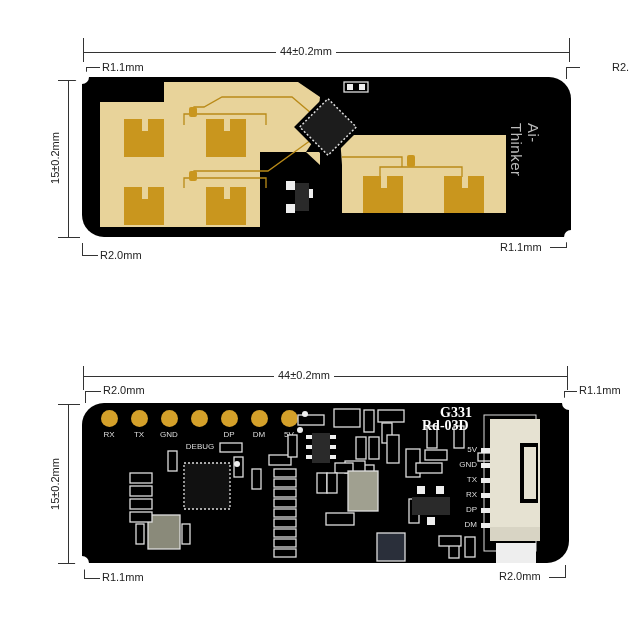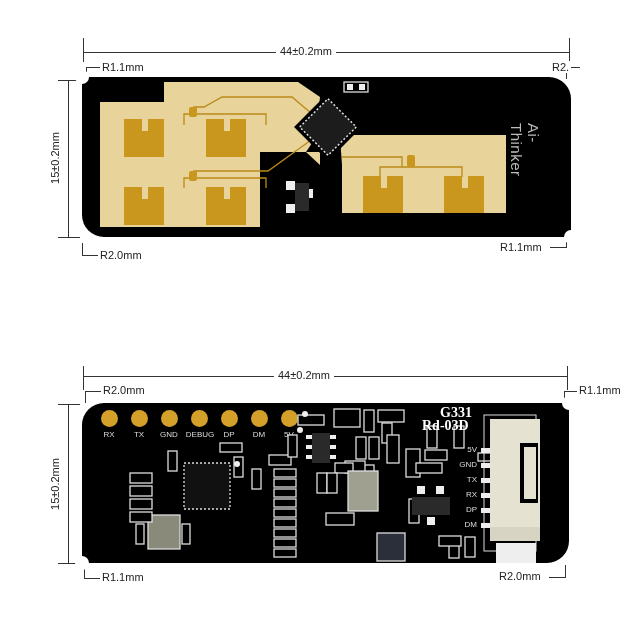--- a/index.html
+++ b/index.html
@@ -29,21 +29,21 @@
   <div class="hline" style="left:58px;top:237px;width:22px;"></div>
   <div class="vline" style="left:68px;top:81px;height:156px;"></div>
   <div class="abs dim-text" style="left:25px;top:152px;transform:rotate(-90deg);">15±0.2mm</div>
 
   <div class="vline" style="left:86px;top:67px;height:12px;"></div>
   <div class="hline" style="left:86px;top:67px;width:14px;"></div>
   <div class="abs dim-text" style="left:100px;top:61px;padding:0 2px;">R1.1mm</div>
 
   <div class="vline" style="left:566px;top:67px;height:12px;"></div>
   <div class="hline" style="left:566px;top:67px;width:14px;"></div>
-  <div class="abs dim-text" style="left:550px;top:61px;padding:0 2px;">R2.</div>
+  <div class="abs dim-text" style="left:610px;top:61px;padding:0 2px;">R2.</div>
 
   <div class="vline" style="left:82px;top:243px;height:13px;"></div>
   <div class="hline" style="left:82px;top:255px;width:16px;"></div>
   <div class="abs dim-text" style="left:98px;top:249px;padding:0 2px;">R2.0mm</div>
 
   <div class="vline" style="left:566px;top:234px;height:14px;"></div>
   <div class="hline" style="left:550px;top:247px;width:16px;"></div>
   <div class="abs dim-text" style="left:498px;top:241px;padding:0 2px;">R1.1mm</div>
 
   <div class="board" style="left:82px;top:77px;width:489px;height:160px;border-radius:6px 22px 6px 22px;">
@@ -135,21 +135,21 @@
     <div class="pad-pin" style="left:49px;top:7px;"></div>
     <div class="pad-pin" style="left:79px;top:7px;"></div>
     <div class="pad-pin" style="left:109px;top:7px;"></div>
     <div class="pad-pin" style="left:139px;top:7px;"></div>
     <div class="pad-pin" style="left:169px;top:7px;"></div>
     <div class="pad-pin" style="left:199px;top:7px;"></div>
 
     <div class="pin-label" style="left:7px;top:27px;">RX</div>
     <div class="pin-label" style="left:37px;top:27px;">TX</div>
     <div class="pin-label" style="left:67px;top:27px;">GND</div>
-    <div class="pin-label" style="left:98px;top:27px;text-align:center;">DEBUG</div>
+    <div class="pin-label" style="left:98px;top:39px;text-align:center;">DEBUG</div>
     <div class="pin-label" style="left:127px;top:27px;">DP</div>
     <div class="pin-label" style="left:157px;top:27px;">DM</div>
     <div class="pin-label" style="left:187px;top:27px;">5V</div>
 
     <svg width="487" height="160" style="position:absolute;left:0;top:0;">
       <g fill="#000" stroke="#ddd" stroke-width="1.3">
 
         <rect x="102" y="60" width="46" height="46" stroke-dasharray="2 2" fill="#111"></rect>
 
         <rect x="66" y="112" width="32" height="34" fill="#8a8a7a"></rect>

